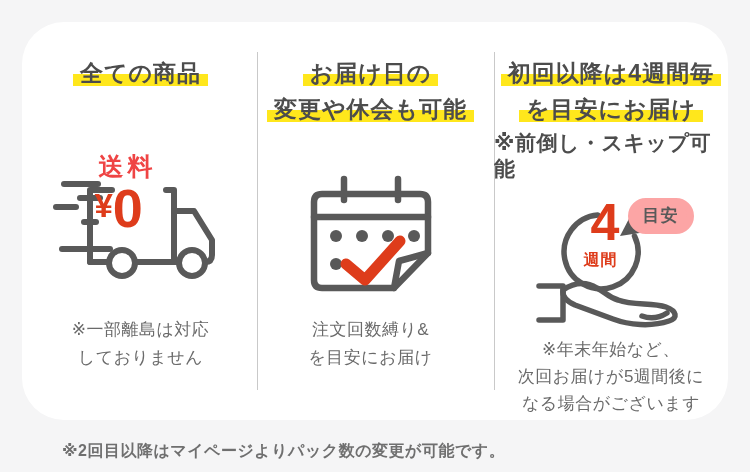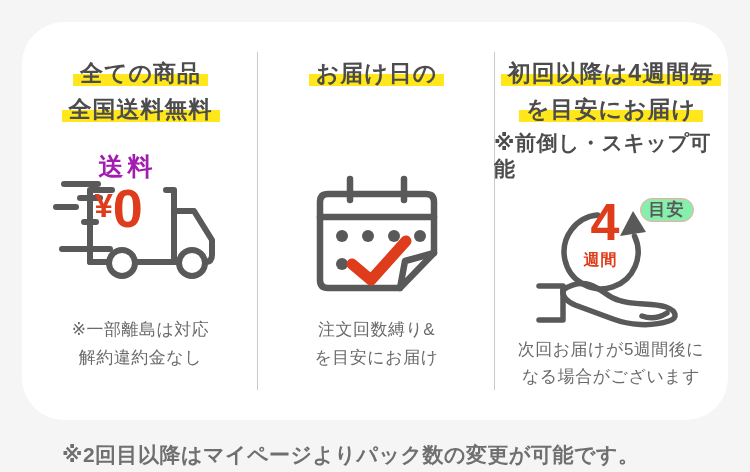--- a/index.html
+++ b/index.html
@@ -12,63 +12,62 @@
   .stage{position:relative;width:750px;height:472px;}
   .card{
     position:absolute;left:22px;top:22px;width:706px;height:398px;
     background:#ffffff;border-radius:42px;
   }
   .divider{position:absolute;top:30px;width:1px;height:338px;background:#c9c9c9;}
   .d1{left:235px;}
   .d2{left:472px;}
   .col{position:absolute;top:0;height:100%;display:flex;flex-direction:column;align-items:center;padding-top:33px;box-sizing:border-box;}
   .col1{left:0;width:237px;}
-  .col2{left:237px;width:235px;}
+  .col2{left:231px;width:235px;}
   .col3{left:472px;width:234px;}
   .title{height:72px;text-align:center;}
   .tl{line-height:36px;font-size:23px;font-weight:700;color:#4c4c4c;letter-spacing:1px;white-space:nowrap;}
   .hl{background:linear-gradient(transparent 54%, #ffe71c 54%);padding:0 7px;}
   .subnote{margin-top:3px;font-size:21px;font-weight:600;color:#4c4c4c;line-height:26px;letter-spacing:0.5px;}
   .iconbox{position:relative;}
   .truckbox{width:212px;height:126px;margin-top:33px;}
   .calbox{width:130px;height:122px;margin-top:45px;}
   .handbox{width:165px;height:136px;margin-top:12px;}
   .overlay{position:absolute;line-height:1;}
-  .soryo{left:64px;top:-6px;font-size:25px;font-weight:800;color:#a21caf;letter-spacing:4px;}
+  .soryo{left:64px;top:-6px;font-size:25px;font-weight:800;color:#ef4444;letter-spacing:4px;}
   .yen0{left:60px;top:24px;display:flex;align-items:flex-start;color:#de3c1b;}
   .yen{font-size:33px;font-weight:800;margin-top:5px;line-height:1;}
   .zero{font-size:54px;font-weight:800;line-height:0.92;}
   .num4{left:62px;top:2px;font-size:52px;font-weight:700;color:#de3c1b;}
   .shukan{left:55px;top:58px;font-size:16px;font-weight:700;color:#de3c1b;letter-spacing:1px;}
   .meyasu{
-    right:0;top:4px;border:1px solid #fca5a5;border-radius:18px;
+    right:0;top:4px;border:7px solid #fca5a5;border-radius:18px;
     padding:2px 8px 3px;font-size:17px;font-weight:700;color:#595959;
-    background:#86efac;letter-spacing:1px;
+    background:#fca5a5;letter-spacing:1px;
   }
   .note{font-size:17px;color:#6a6a6a;text-align:center;line-height:28px;letter-spacing:0.5px;}
   .col1 .note{margin-top:30px;}
   .col2 .note{margin-top:22px;}
   .col3 .note{margin-top:6px;line-height:27px;}
   .footer{
     position:absolute;left:62px;top:441px;
-    font-size:21px;font-weight:600;color:#6f6f6f;letter-spacing:0.5px;
+    font-size:16px;font-weight:600;color:#6f6f6f;letter-spacing:0.5px;
   }
 </style>
 </head>
 <body>
 
 <div class="stage">
   <div class="card">
     <div class="divider d1"></div>
     <div class="divider d2"></div>
 
     <section class="col col1">
       <div class="title">
         <div class="tl"><span class="hl">全ての商品</span></div>
-        <div class="tl"><span class="hl">全国送料無料</span></div>
       </div>
       <div class="iconbox truckbox">
         <svg viewBox="0 0 212 126" width="212" height="126">
           <g fill="none" stroke="#595959" stroke-width="6" stroke-linecap="round" stroke-linejoin="round">
             <path d="M29,24 H63"></path>
             <path d="M21,47 H41"></path>
             <path d="M27,89 H75"></path>
             <path d="M45,38 H65"></path>
             <path d="M49,62 H61"></path>
             <path d="M77,30 H55 V102"></path>
@@ -80,27 +79,28 @@
           <circle cx="157" cy="103" r="13" fill="#ffffff" stroke="#595959" stroke-width="6"></circle>
         </svg>
         <span class="overlay soryo">送料</span>
         <div class="overlay yen0">
           <span class="yen">¥</span>
             <span class="zero">0</span>
         </div>
       </div>
       <div class="note">
         <div>※一部離島は対応</div>
-        <div>解約違約金なし</div>
+        <div>しておりません</div>
       </div>
     </section>
 
     <section class="col col2">
       <div class="title">
         <div class="tl"><span class="hl">お届け日の</span></div>
+        <div class="tl"><span class="hl">変更や休会も可能</span></div>
       </div>
       <div class="iconbox calbox">
         <svg viewBox="0 0 130 122" width="130" height="122">
           <g fill="none" stroke="#595959" stroke-width="6.5" stroke-linecap="round" stroke-linejoin="round">
             <path d="M38,7 V28"></path>
             <path d="M92,7 V28"></path>
             <path d="M16,22 H114 Q122,22 122,30 V81 L88,116 H16 Q8,116 8,108 V30 Q8,22 16,22 Z"></path>
             <path d="M8,45 H122"></path>
             <path d="M88,116 L93,89 L122,81"></path>
           </g>
@@ -134,20 +134,21 @@
             <path d="M34,96 C46,88 58,88 68,94 C76,98 79,103 89,106 C105,112 123,108 137,113 C148,117 149,124 140,127 C122,133 100,131 84,125 L46,111 C37,107 33,102 34,96 Z"></path>
             <path d="M138,119 C130,124 121,125 113,122"></path>
           </g>
           <polygon points="104,17 91,42 117,38" fill="#595959"></polygon>
         </svg>
         <span class="overlay num4">4</span>
         <span class="overlay shukan">週間</span>
         <span class="overlay meyasu">目安</span>
       </div>
       <div class="note">
+        <div>※年末年始など、</div>
         <div>次回お届けが5週間後に</div>
         <div>なる場合がございます</div>
       </div>
     </section>
   </div>
 
   <div class="footer">※2回目以降はマイページよりパック数の変更が可能です。</div>
 </div>
 
 </body></html>

